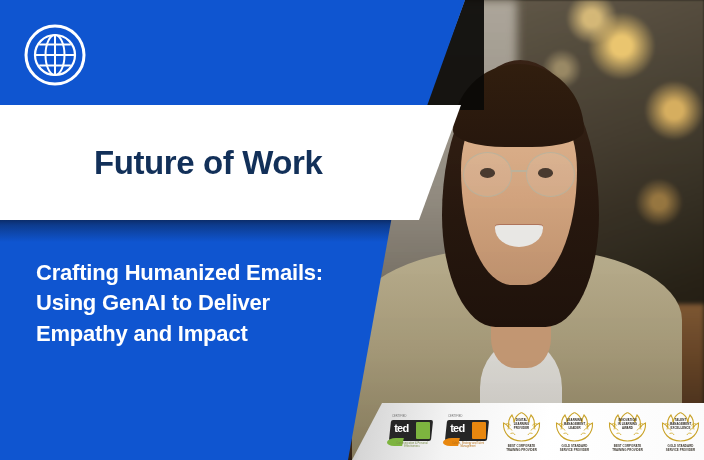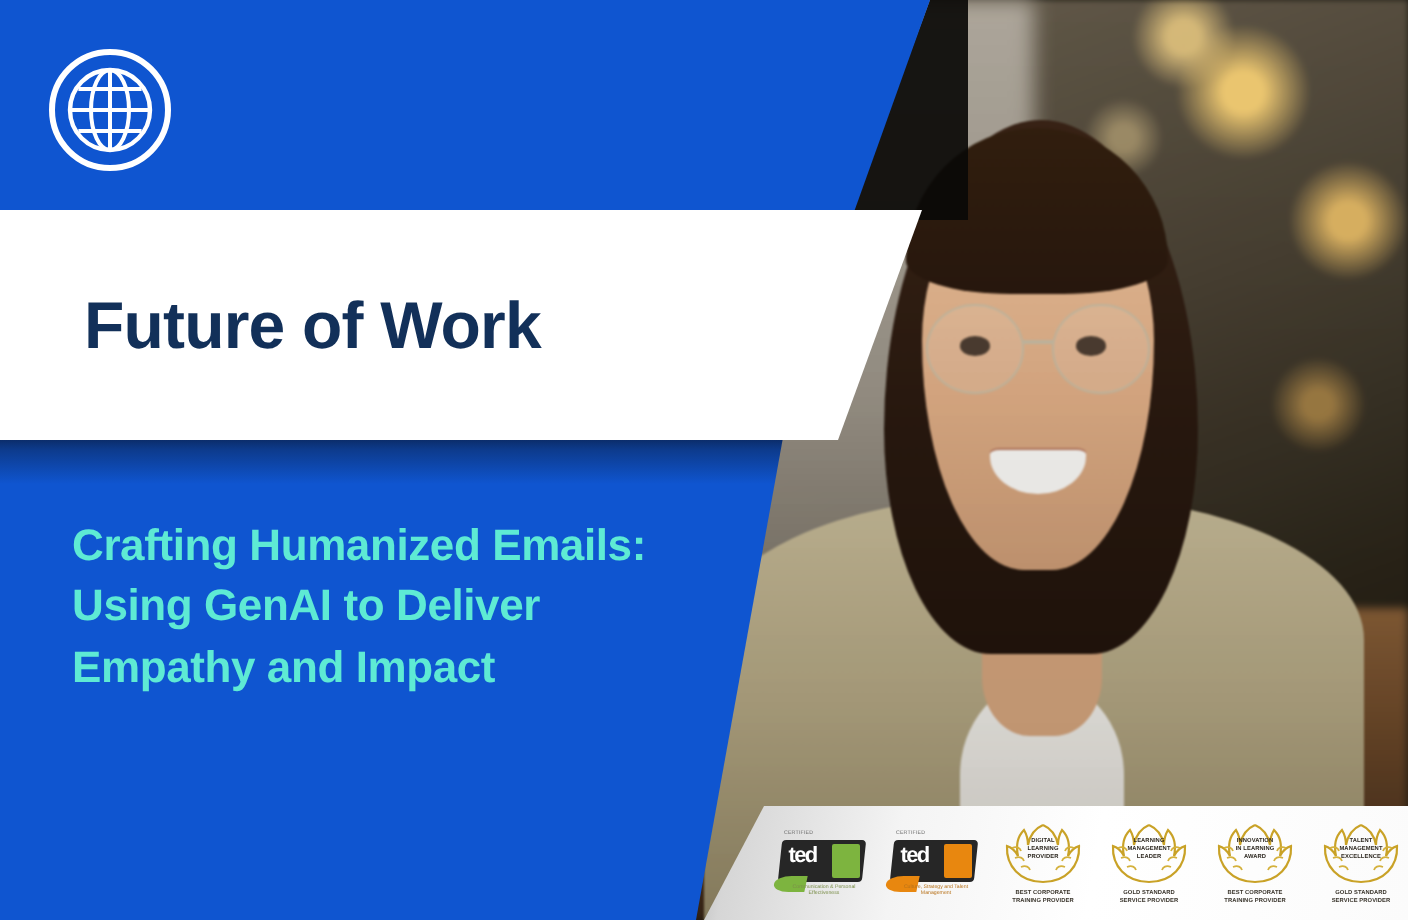--- a/index.html
+++ b/index.html
@@ -221,21 +221,21 @@
   .white-band {
     position: absolute;
     left: 0; top: 105px;
     width: 470px; height: 115px;
     background: #ffffff;
     clip-path: polygon(0 0, 461px 0, 419px 115px, 0 115px);
     display: flex;
     align-items: center;
   }
   .band-title {
-    margin-left: 42px;
+    margin-left: 94px;
     font-size: 33px;
     font-weight: 700;
     letter-spacing: -0.4px;
     color: #123059;
     white-space: nowrap;
   }
 
   
   .logo {
     position: absolute;
@@ -245,21 +245,21 @@
 
   
   .subtitle {
     position: absolute;
     left: 36px;
     top: 258px;
     width: 290px;
     font-size: 22px;
     line-height: 1.38;
     font-weight: 700;
-    color: #5eead4;
+    color: #ffffff;
     letter-spacing: -0.2px;
   }
 
   
   .badge-strip {
     position: absolute;
     left: 330px;
     top: 403px;
     width: 374px;
     height: 57px;

